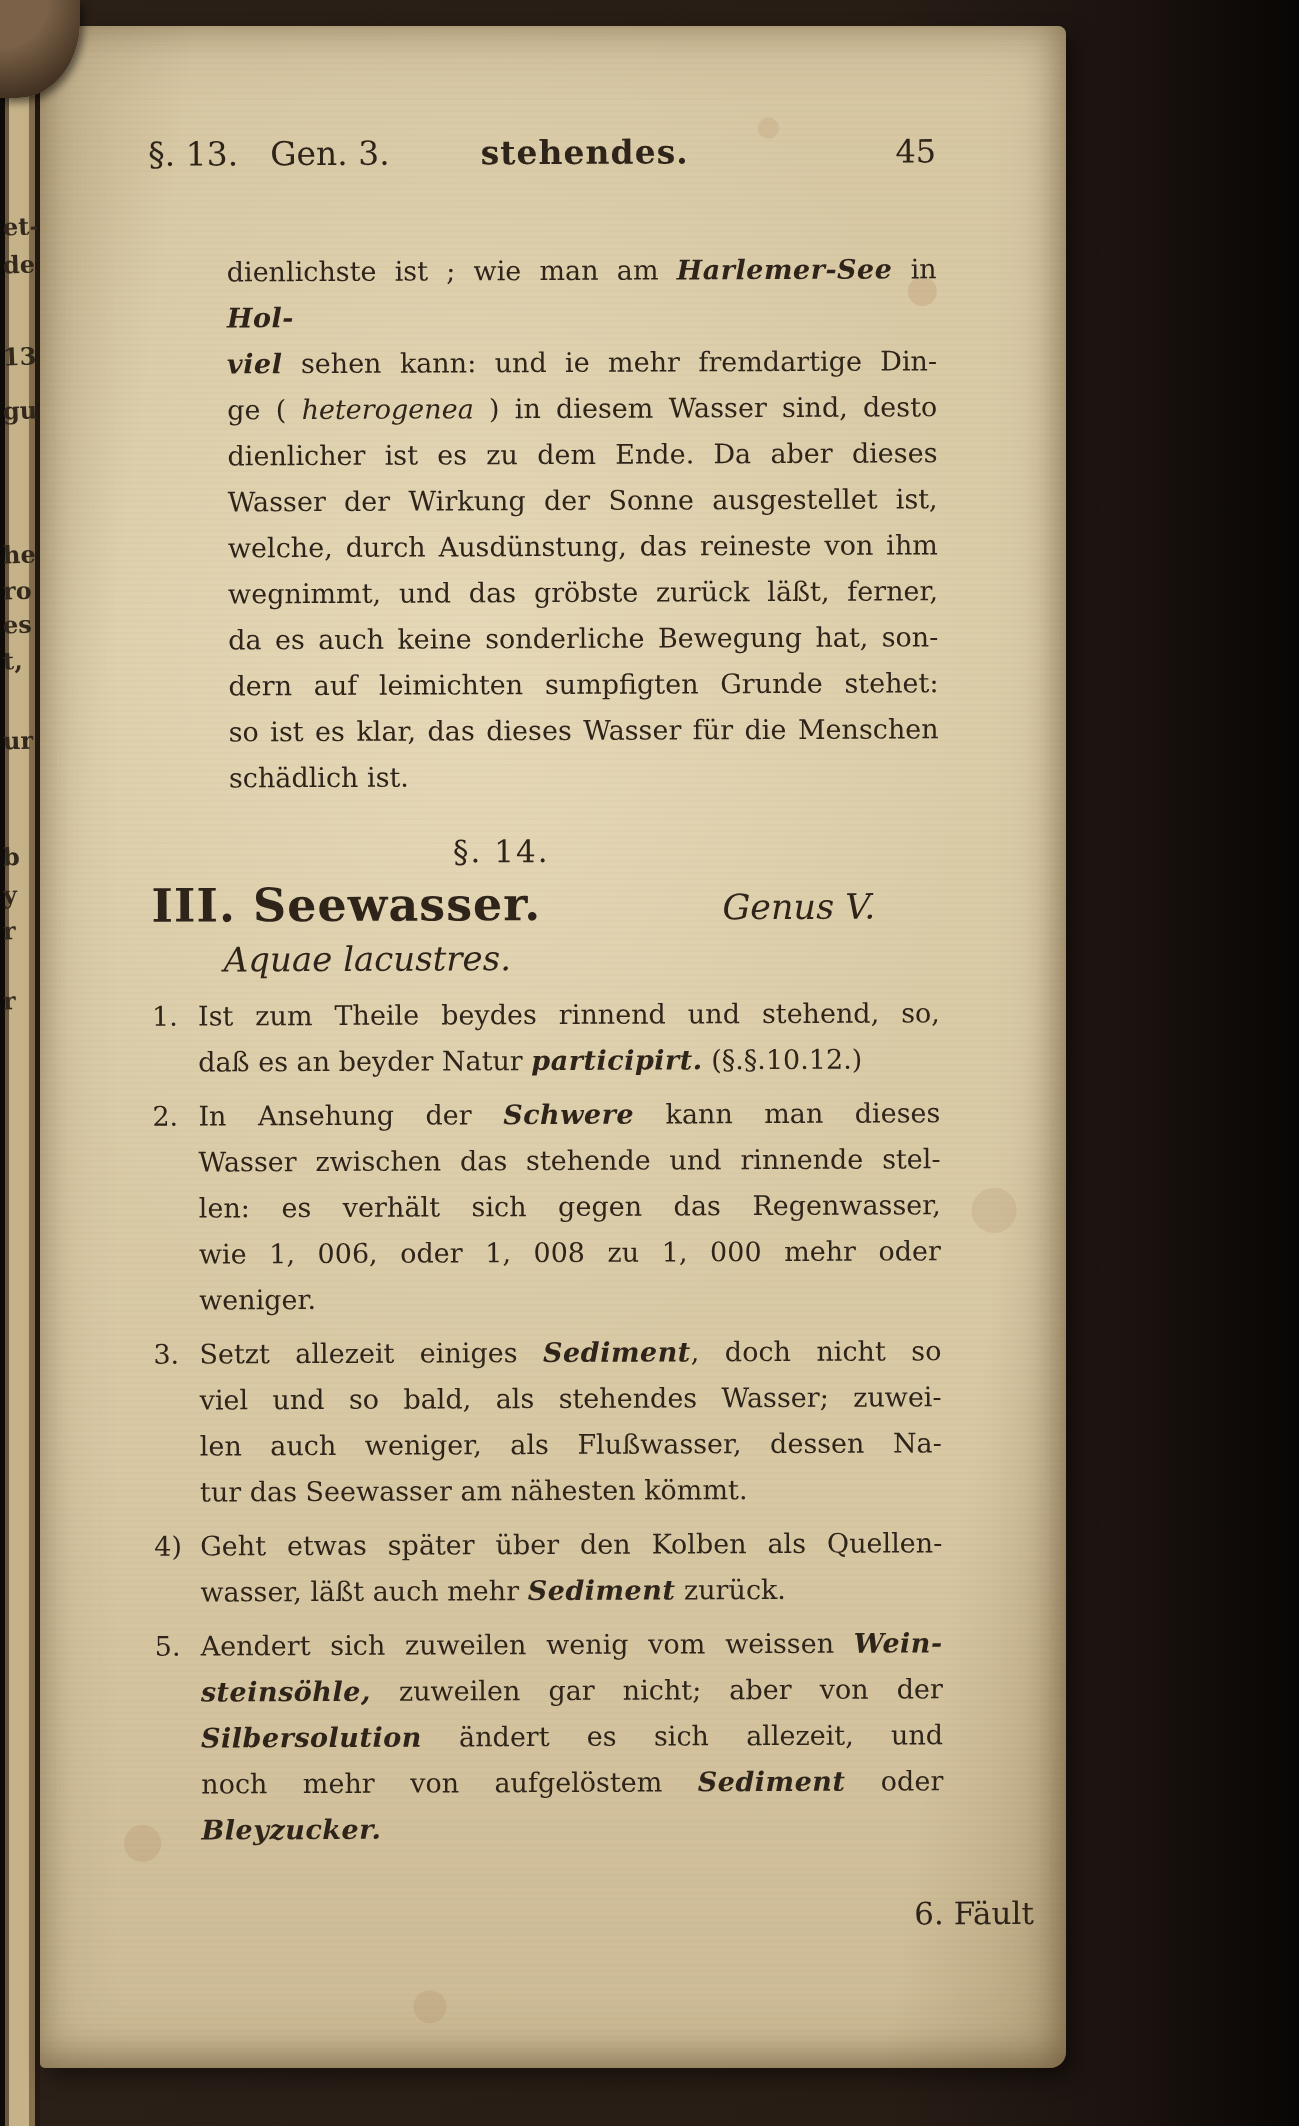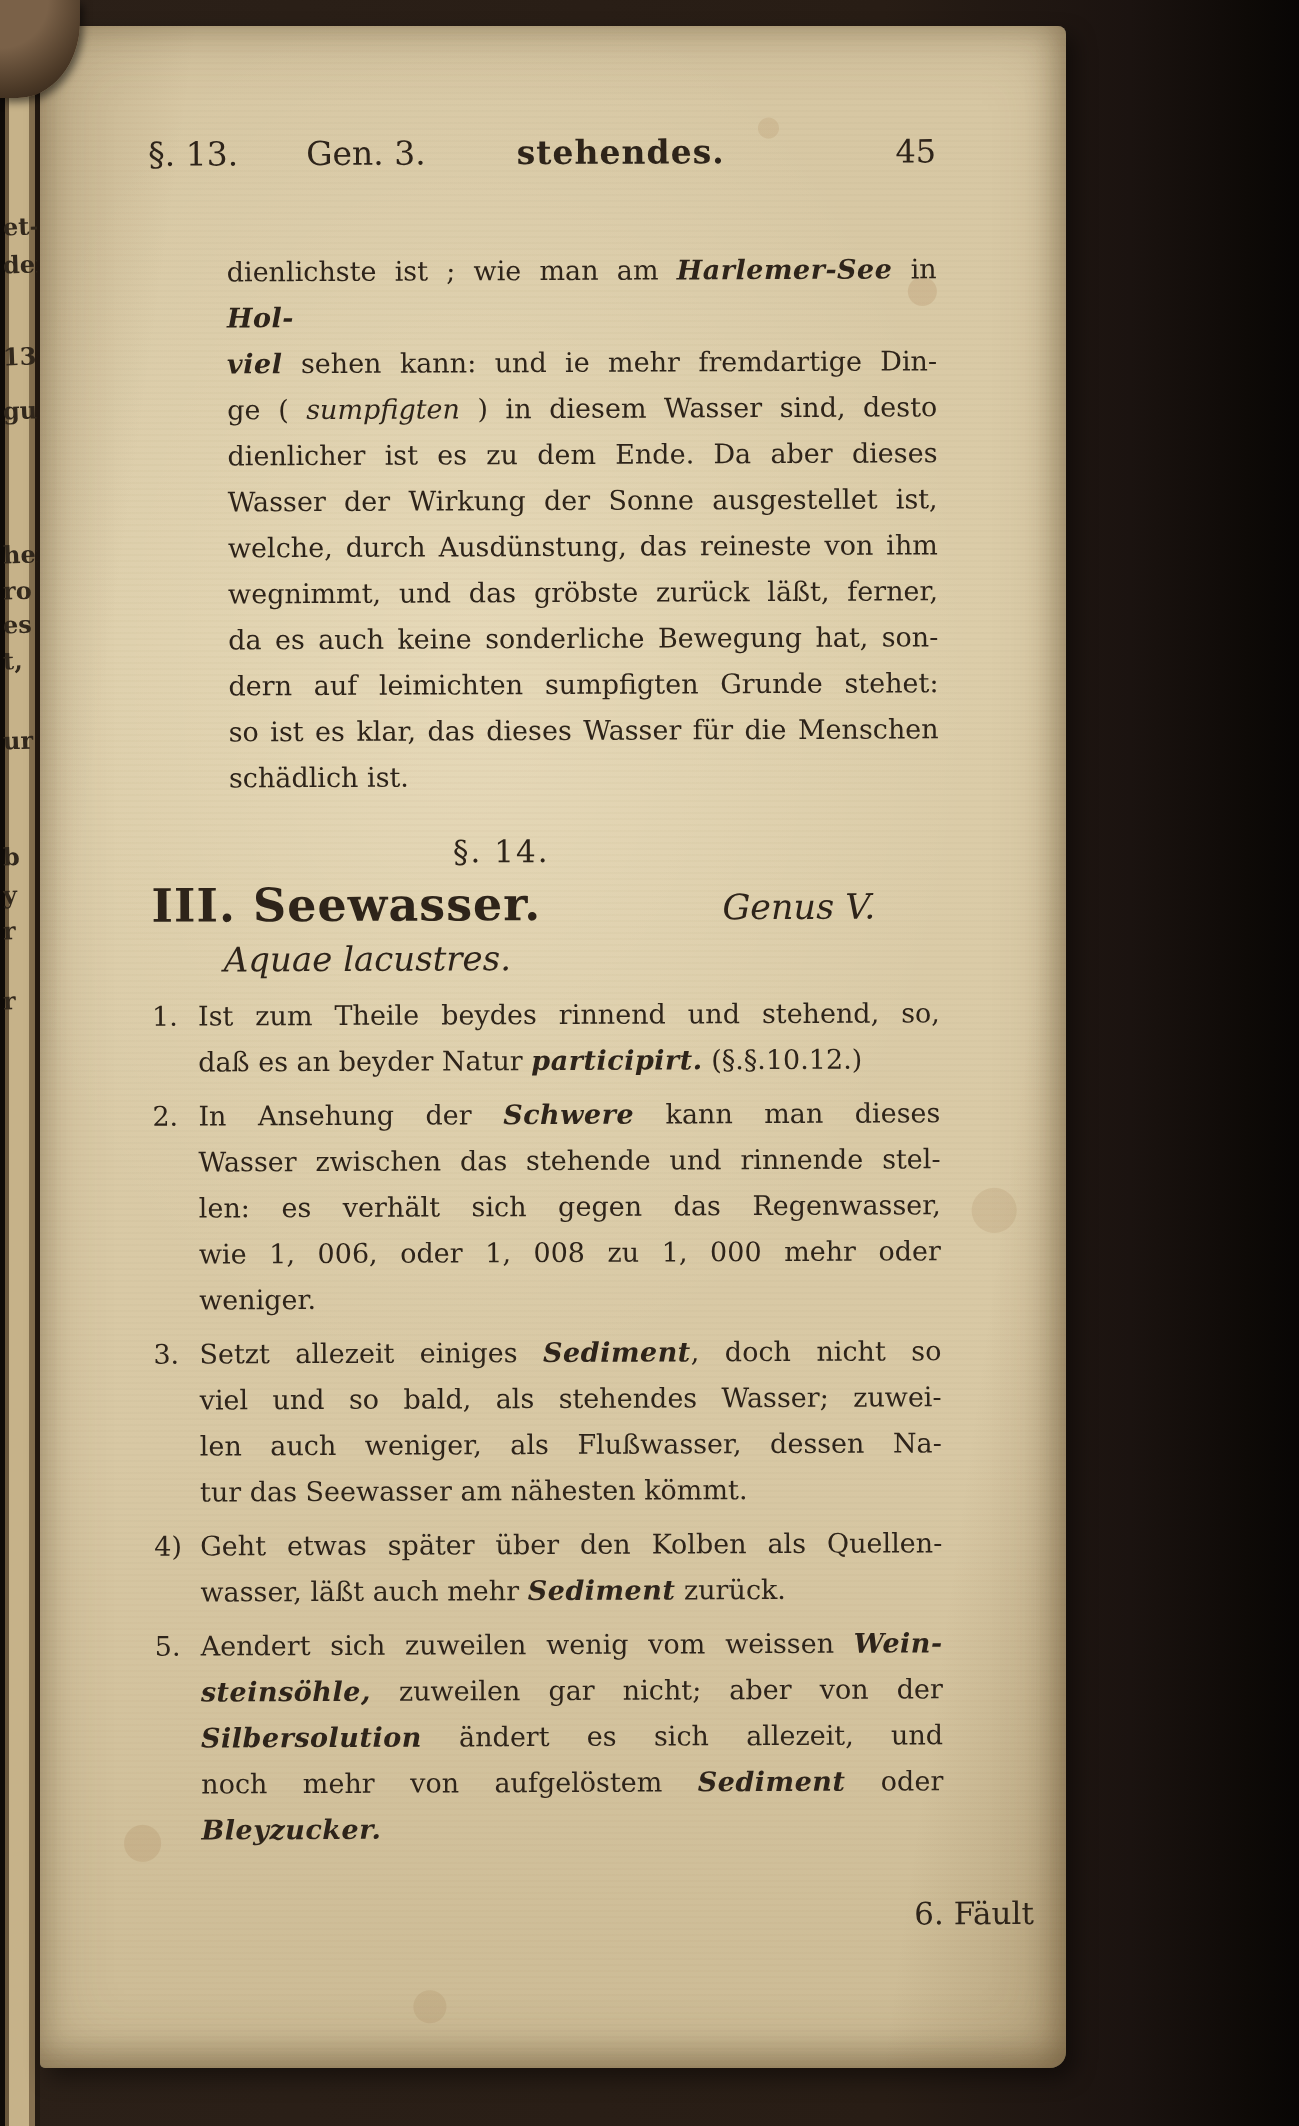--- a/index.html
+++ b/index.html
@@ -54,21 +54,21 @@
     position:absolute; left:112px; top:104px; width:788px;
     color:#2e241a; font-size:27px; line-height:46px;
     transform:rotate(-0.25deg);
   }
   .tl {}
   .just { text-align:justify; text-align-last:justify; }
   .seg-b { font-weight:bold; letter-spacing:.5px;font-style:italic; }
   .seg-it { font-style:italic; }
 
   .header { display:flex; align-items:baseline; font-size:33px; }
-  .h-gen   { margin-left:68px; }
+  .h-gen   { margin-left:32px; }
   .h-title { margin-left:91px; font-weight:bold; letter-spacing:1px; }
   .h-num   { margin-left:auto; font-size:32px;text-align:center; }
 
   .para { margin-top:72px; padding-left:78px; }
 
   .sec-num { margin-top:28px; width:700px; text-align:center; font-size:31px; letter-spacing:2px; }
 
   .heading-row { display:flex; align-items:baseline; margin-top:2px; }
   .heading { font-size:46px; line-height:56px; font-weight:bold; letter-spacing:1px; }
   .genus   { margin-left:auto; margin-right:64px; font-style:italic; font-size:35px;text-align:center; }
@@ -112,21 +112,21 @@
       <div class="header">
         <span class="h-sec">§. 13.</span>
         <span class="h-gen">Gen. 3.</span>
         <span class="h-title">stehendes.</span>
         <span class="h-num">45</span>
       </div>
 
       <div class="para">
         <div class="tl just"><span>dienlichste ist ; wie man am </span><span class="seg-b">Harlemer-See</span><span> in </span><span class="seg-b">Hol-</span></div>
         <div class="tl just"><span class="seg-b">viel</span><span> sehen kann: und ie mehr fremdartige Din-</span></div>
-        <div class="tl just"><span>ge ( </span><span class="seg-it">sumpfigten</span><span> ) in diesem Wasser sind, desto</span></div>
+        <div class="tl just"><span>ge ( </span><span class="seg-it">heterogenea</span><span> ) in diesem Wasser sind, desto</span></div>
         <div class="tl just">dienlicher ist es zu dem Ende. Da aber dieses</div>
         <div class="tl just">Wasser der Wirkung der Sonne ausgestellet ist,</div>
         <div class="tl just">welche, durch Ausdünstung, das reineste von ihm</div>
         <div class="tl just">wegnimmt, und das gröbste zurück läßt, ferner,</div>
         <div class="tl just">da es auch keine sonderliche Bewegung hat, son-</div>
         <div class="tl just">dern auf leimichten sumpfigten Grunde stehet:</div>
         <div class="tl just">so ist es klar, das dieses Wasser für die Menschen</div>
         <div class="tl">schädlich ist.</div>
       </div>
 

